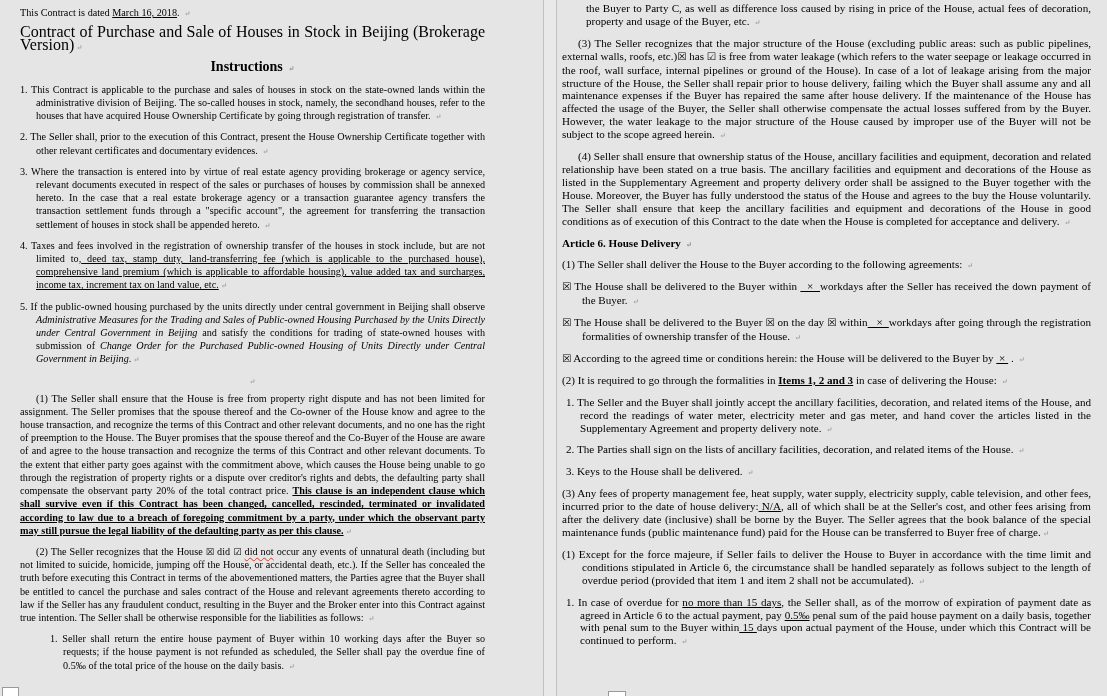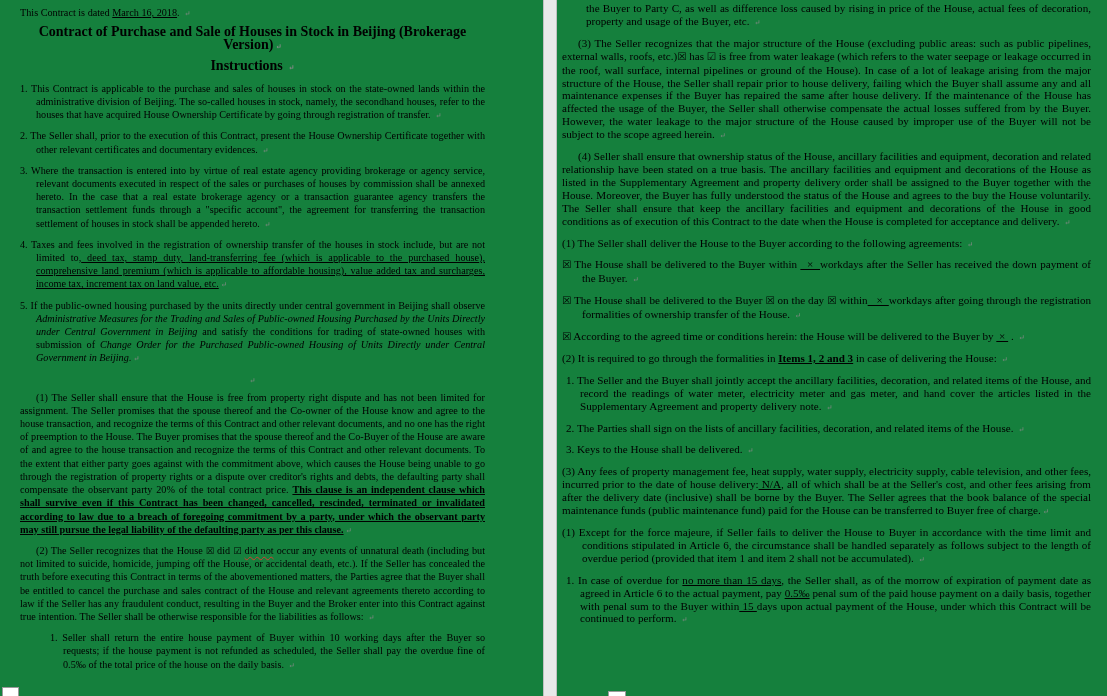--- a/index.html
+++ b/index.html
@@ -4,35 +4,35 @@
 <style>
   * { box-sizing: border-box; }
   html,body { margin:0; padding:0; }
   body {
     width:1107px; height:696px; overflow:hidden;
     background:#ffffff; color:#000;
     font-family:"Liberation Serif","DejaVu Serif",serif;
   }
   .canvas { position:relative; width:1107px; height:696px; }
 
-  .page { position:absolute; top:0; height:696px; background:#15803d; overflow:hidden; }
+  .page { position:absolute; top:0; height:696px; background:#e5e5e5; overflow:hidden; }
   .page-left  { left:0;   width:543px; }
   .page-right { left:557px; width:550px; }
   .page-gap {
     position:absolute; top:0; left:543px; width:14px; height:696px;
     background:#e9e9e9; border-left:1px solid #c0c0c0; border-right:1px solid #c0c0c0;
   }
 
   .flow { width:100%; }
   .page-left  .flow { padding:6px 58px 0 20px; font-size:10.2px; line-height:13.2px; }
   .page-right .flow { padding:2px 16px 0 5px;  font-size:11.1px; line-height:12.9px; }
 
   .para { text-align:justify; margin:0 0 7px 0; }
   .dateline { text-align:left; margin-bottom:5px; }
-  .doc-title    { text-align:center; font-weight:bold; font-size:14px; margin:2px 0 5px; }
+  .doc-title    { font-weight:normal; font-size:16px; margin:2px 0 5px; }
   .doc-subtitle { text-align:center; font-weight:bold; font-size:14px; margin:0 0 8px; }
   .heading { font-weight:bold; text-align:left; margin:4px 0 7px; }
   .para-indent { text-indent:16px; }
   .para-flush  { text-indent:0; }
   .hang16 { padding-left:16px; text-indent:-16px; }
   .hang20 { padding-left:20px; text-indent:-20px; }
   .hang14 { padding-left:14px; text-indent:-14px; margin-left:4px; }
   .hang-sub { margin-left:30px; padding-left:13px; text-indent:-13px; }
   .cont-item { margin-left:24px; }
   .pilcrow-line { height:12px; margin:0 0 6px; text-align:center; }
@@ -76,20 +76,21 @@
         <div class="para para-indent pm"><span>(2) The Seller recognizes that the House </span><span class="seg-cb">☒</span><span> did </span><span class="seg-cb">☑</span><span> </span><span class="seg-wavy">did not</span><span> occur any events of unnatural death (including but not limited to suicide, homicide, jumping off the House, or accidental death, etc.). If the Seller has concealed the truth before executing this Contract in terms of the abovementioned matters, the Parties agree that the Buyer shall be entitled to cancel the purchase and sales contract of the House and relevant agreements thereto according to law if the Seller has any fraudulent conduct, resulting in the Buyer and the Broker enter into this Contract against true intention. The Seller shall be otherwise responsible for the liabilities as follows: </span></div>
         <div class="para hang-sub pm"><span>1. Seller shall return the entire house payment of Buyer within 10 working days after the Buyer so requests; if the house payment is not refunded as scheduled, the Seller shall pay the overdue fine of 0.5‰ of the total price of the house on the daily basis. </span></div>
       </div>
   </div>
   <div class="page-gap"></div>
   <div class="page page-right">
     <div class="flow">
         <div class="para cont-item pm"><span>the Buyer to Party C, as well as difference loss caused by rising in price of the House, actual fees of decoration, property and usage of the Buyer, etc. </span></div>
         <div class="para para-indent pm"><span>(3) The Seller recognizes that the major structure of the House (excluding public areas: such as public pipelines, external walls, roofs, etc.)</span><span class="seg-cb">☒</span><span> has </span><span class="seg-cb">☑</span><span> is free from water leakage (which refers to the water seepage or leakage occurred in the roof, wall surface, internal pipelines or ground of the House). In case of a lot of leakage arising from the major structure of the House, the Seller shall repair prior to house delivery, failing which the Buyer shall assume any and all maintenance expenses if the Buyer has repaired the same after house delivery. If the maintenance of the House has affected the usage of the Buyer, the Seller shall otherwise compensate the actual losses suffered from by the Buyer. However, the water leakage to the major structure of the House caused by improper use of the Buyer will not be subject to the scope agreed herein. </span></div>
         <div class="para para-indent pm"><span>(4) Seller shall ensure that ownership status of the House, ancillary facilities and equipment, decoration and related relationship have been stated on a true basis. The ancillary facilities and equipment and decorations of the House as listed in the Supplementary Agreement and property delivery order shall be assigned to the Buyer together with the House. Moreover, the Buyer has fully understood the status of the House and agrees to the buy the House voluntarily. The Seller shall ensure that keep the ancillary facilities and equipment and decorations of the House in good conditions as of execution of this Contract to the date when the House is completed for acceptance and delivery. </span></div>
+        <div class="para heading pm"><span>Article 6. House Delivery </span></div>
         <div class="para para-flush pm"><span>(1) The Seller shall deliver the House to the Buyer according to the following agreements: </span></div>
         <div class="para hang20 pm"><span class="seg-cb">☒</span><span> The House shall be delivered to the Buyer within </span><span class="seg-u">&nbsp;&nbsp;×&nbsp;&nbsp;</span><span>workdays after the Seller has received the down payment of the Buyer. </span></div>
         <div class="para hang20 pm"><span class="seg-cb">☒</span><span> The House shall be delivered to the Buyer </span><span class="seg-cb">☒</span><span> on the day </span><span class="seg-cb">☒</span><span> within</span><span class="seg-u">&nbsp;&nbsp;&nbsp;×&nbsp;&nbsp;</span><span>workdays after going through the registration formalities of ownership transfer of the House. </span></div>
         <div class="para hang20 pm"><span class="seg-cb">☒</span><span> According to the agreed time or conditions herein: the House will be delivered to the Buyer by </span><span class="seg-u">&nbsp;×&nbsp;</span><span> . </span></div>
         <div class="para para-flush pm"><span>(2) It is required to go through the formalities in </span><span class="seg-bu">Items 1, 2 and 3</span><span> in case of delivering the House: </span></div>
         <div class="para hang14 pm"><span>1. The Seller and the Buyer shall jointly accept the ancillary facilities, decoration, and related items of the House, and record the readings of water meter, electricity meter and gas meter, and hand cover the articles listed in the Supplementary Agreement and property delivery note. </span></div>
         <div class="para hang14 pm"><span>2. The Parties shall sign on the lists of ancillary facilities, decoration, and related items of the House. </span></div>
         <div class="para hang14 pm"><span>3. Keys to the House shall be delivered. </span></div>
         <div class="para para-flush pm"><span>(3) Any fees of property management fee, heat supply, water supply, electricity supply, cable television, and other fees, incurred prior to the date of house delivery:</span><span class="seg-u">&nbsp;N/A</span><span>, all of which shall be at the Seller's cost, and other fees arising from after the delivery date (inclusive) shall be borne by the Buyer. The Seller agrees that the book balance of the special maintenance funds (public maintenance fund) paid for the House can be transferred to Buyer free of charge.</span></div>
         <div class="para hang20 pm"><span>(1) Except for the force majeure, if Seller fails to deliver the House to Buyer in accordance with the time limit and conditions stipulated in Article 6, the circumstance shall be handled separately as follows subject to the length of overdue period (provided that item 1 and item 2 shall not be accumulated). </span></div>

